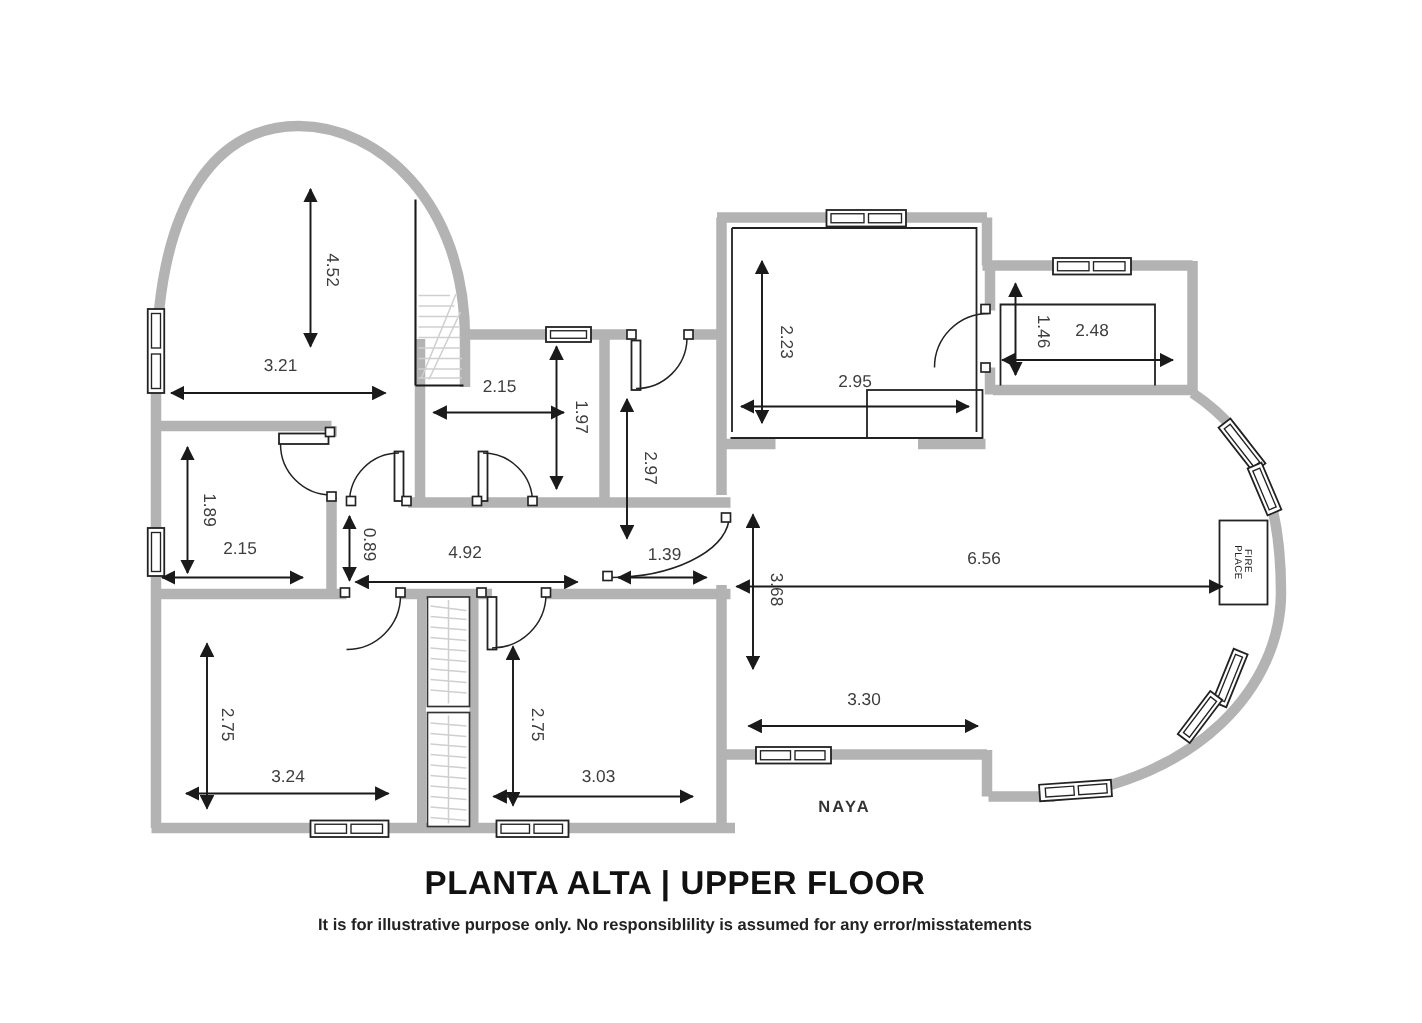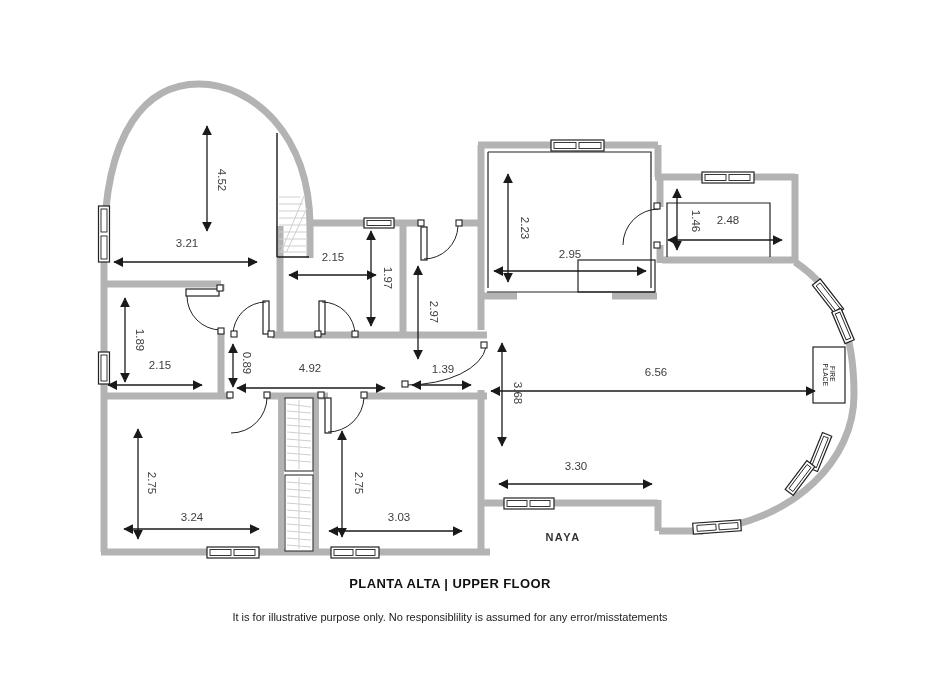--- a/index.html
+++ b/index.html
@@ -15,23 +15,23 @@
   .door-arc{stroke:#222;stroke-width:1;fill:none;}
   .door-leaf{fill:#fff;stroke:#222;stroke-width:1.2;}
   .jamb{fill:#fff;stroke:#222;stroke-width:1.1;}
   .win{fill:#fff;stroke:#222;stroke-width:1.2;}
   .win-in{fill:#fff;stroke:#222;stroke-width:.9;}
   .dim{stroke:#1a1a1a;stroke-width:1.3;}
   .stair-border{fill:#fff;stroke:#333;stroke-width:1.1;}
   .tread{stroke:#cfcfcf;stroke-width:1;}
   .stair-black{stroke:#1a1a1a;stroke-width:1.4;fill:none;}
   #title-block{position:absolute;left:0;top:576px;width:900px;text-align:center;
-    font-size:13px;font-weight:600;letter-spacing:.4px;color:#111;}
+    font-size:22px;font-weight:600;letter-spacing:.4px;color:#111;}
   #disclaimer{position:absolute;left:0;top:611px;width:900px;text-align:center;
-    font-size:11px;font-weight:400;color:#222;}
+    font-size:11px;font-weight:700;color:#222;}
 </style>
 </head>
 <body>
 
 <div id="stage">
 <svg id="plan-svg" width="948" height="682" viewBox="0 0 948 682">
   <defs>
     <marker id="ah" viewBox="0 0 10 10" refX="9.2" refY="5" markerWidth="7.5" markerHeight="7.5" orient="auto-start-reverse">
       <path d="M0,0 L10,5 L0,10 z" fill="#1a1a1a"></path>
     </marker>

